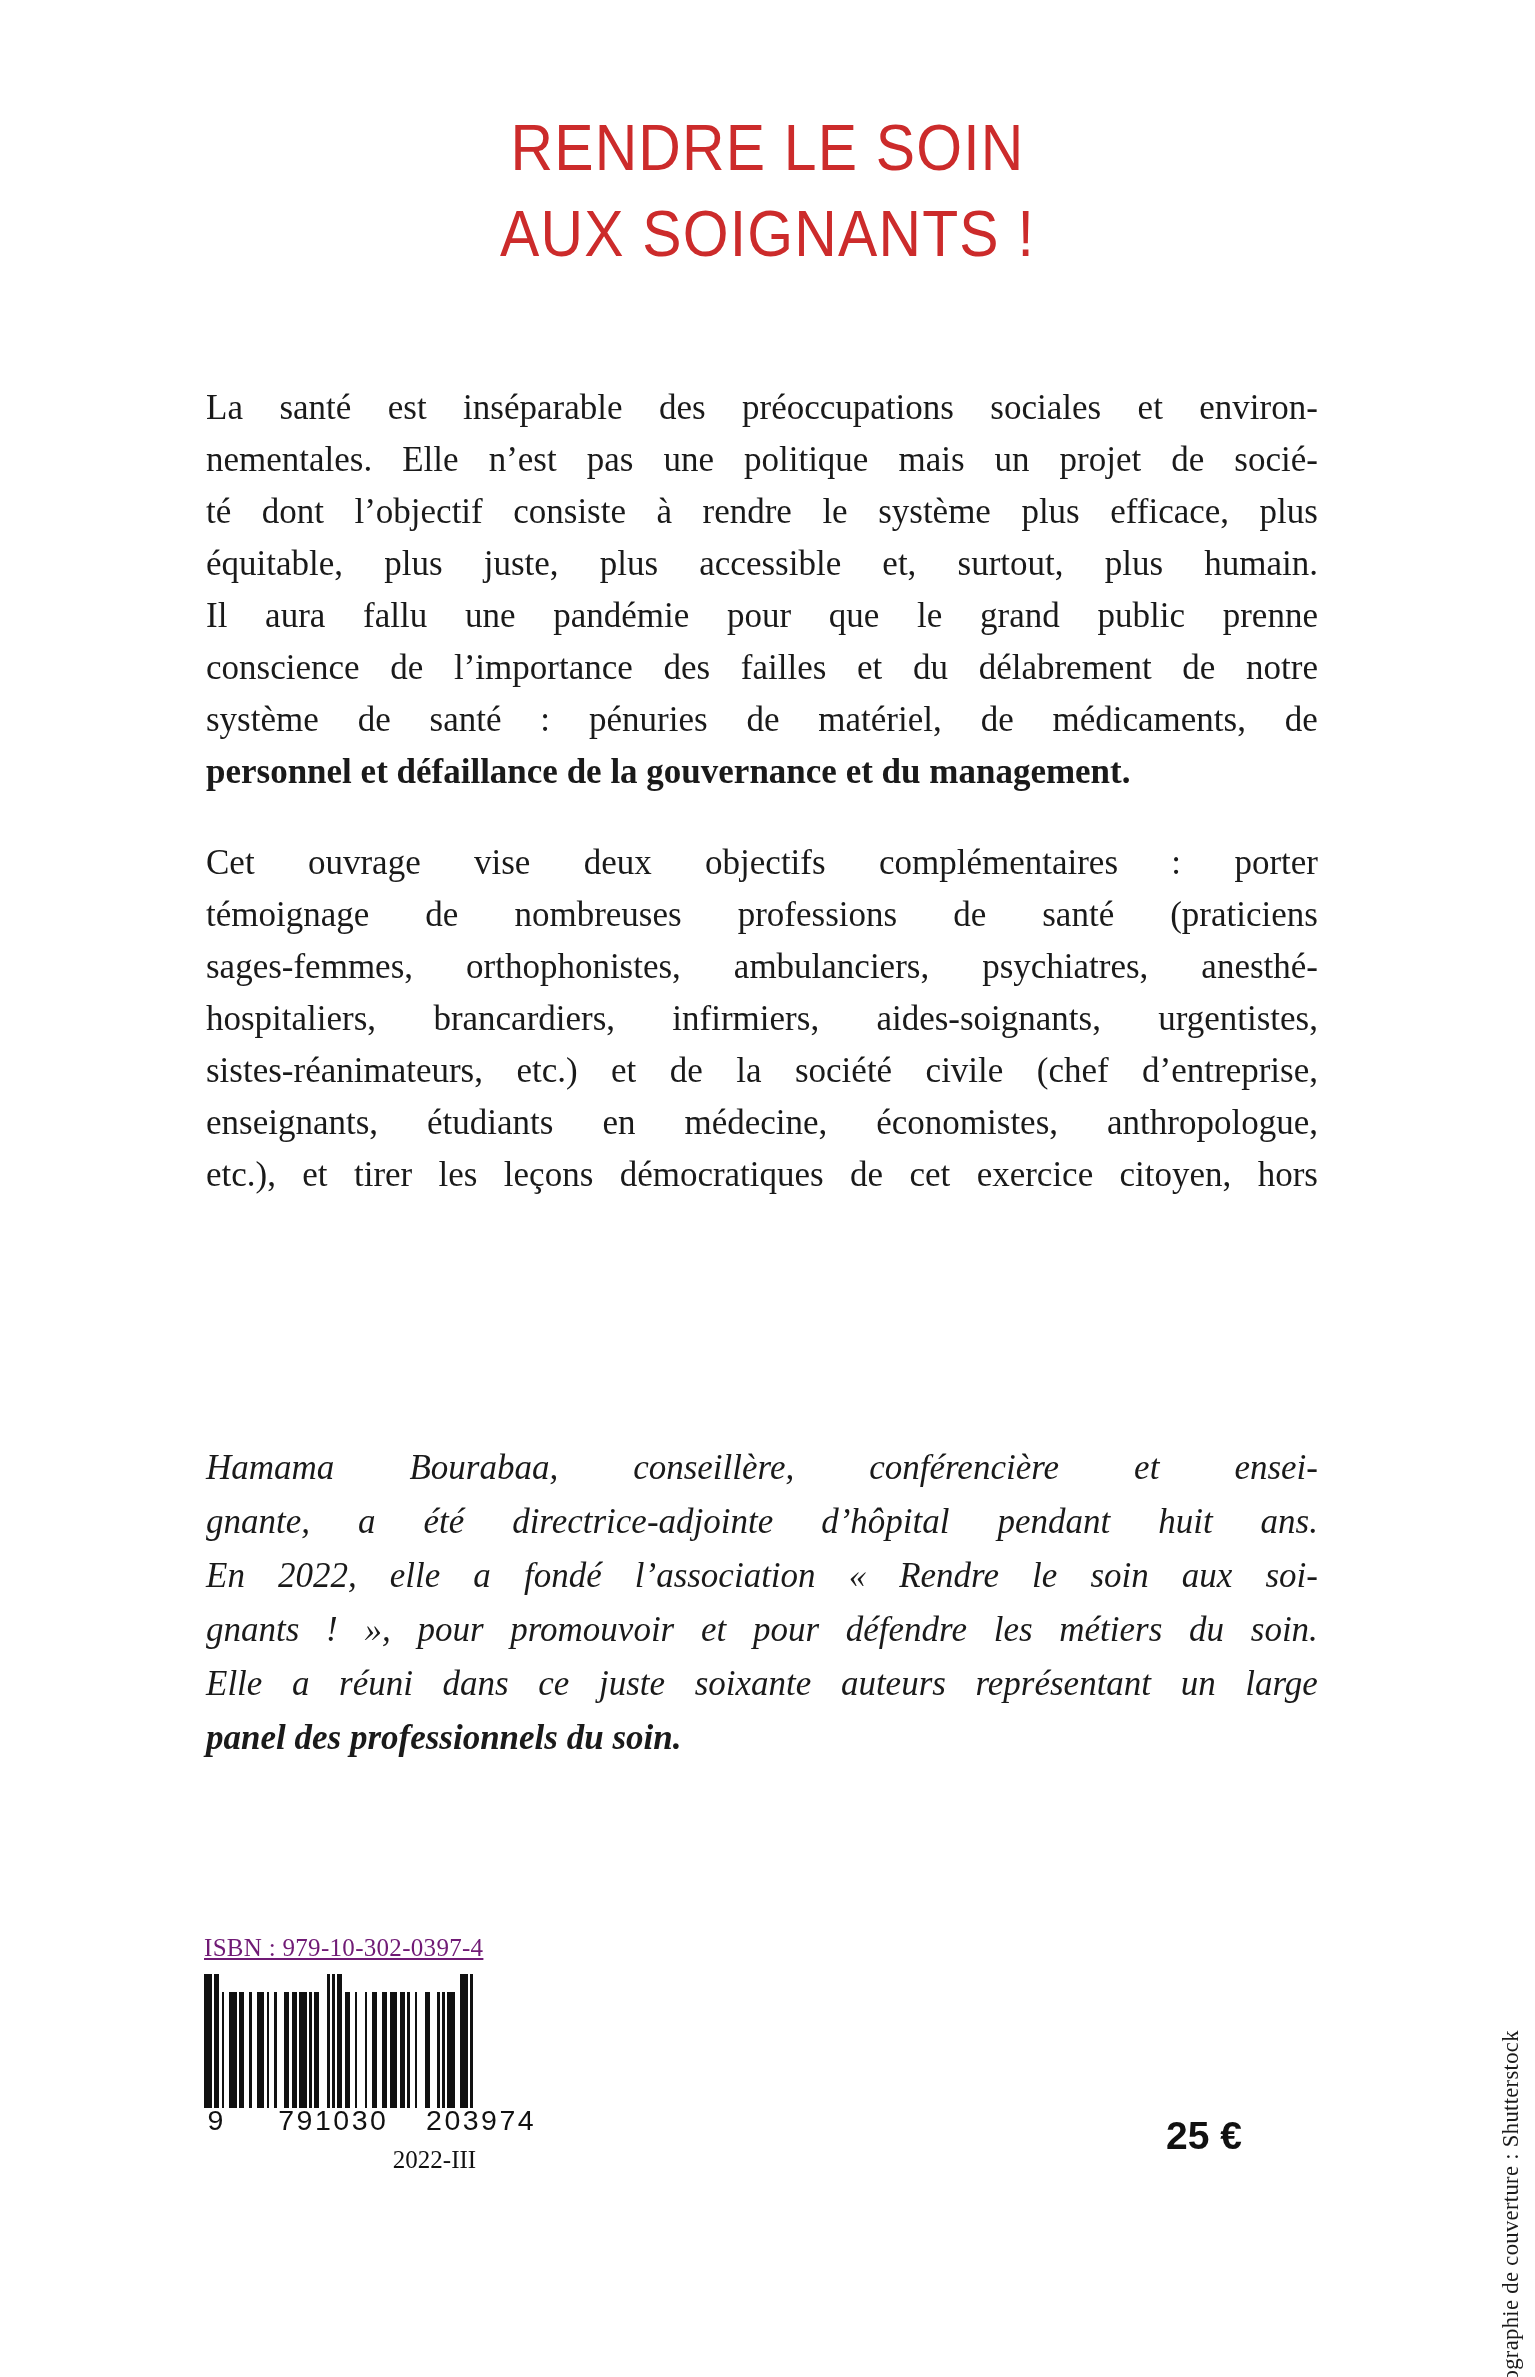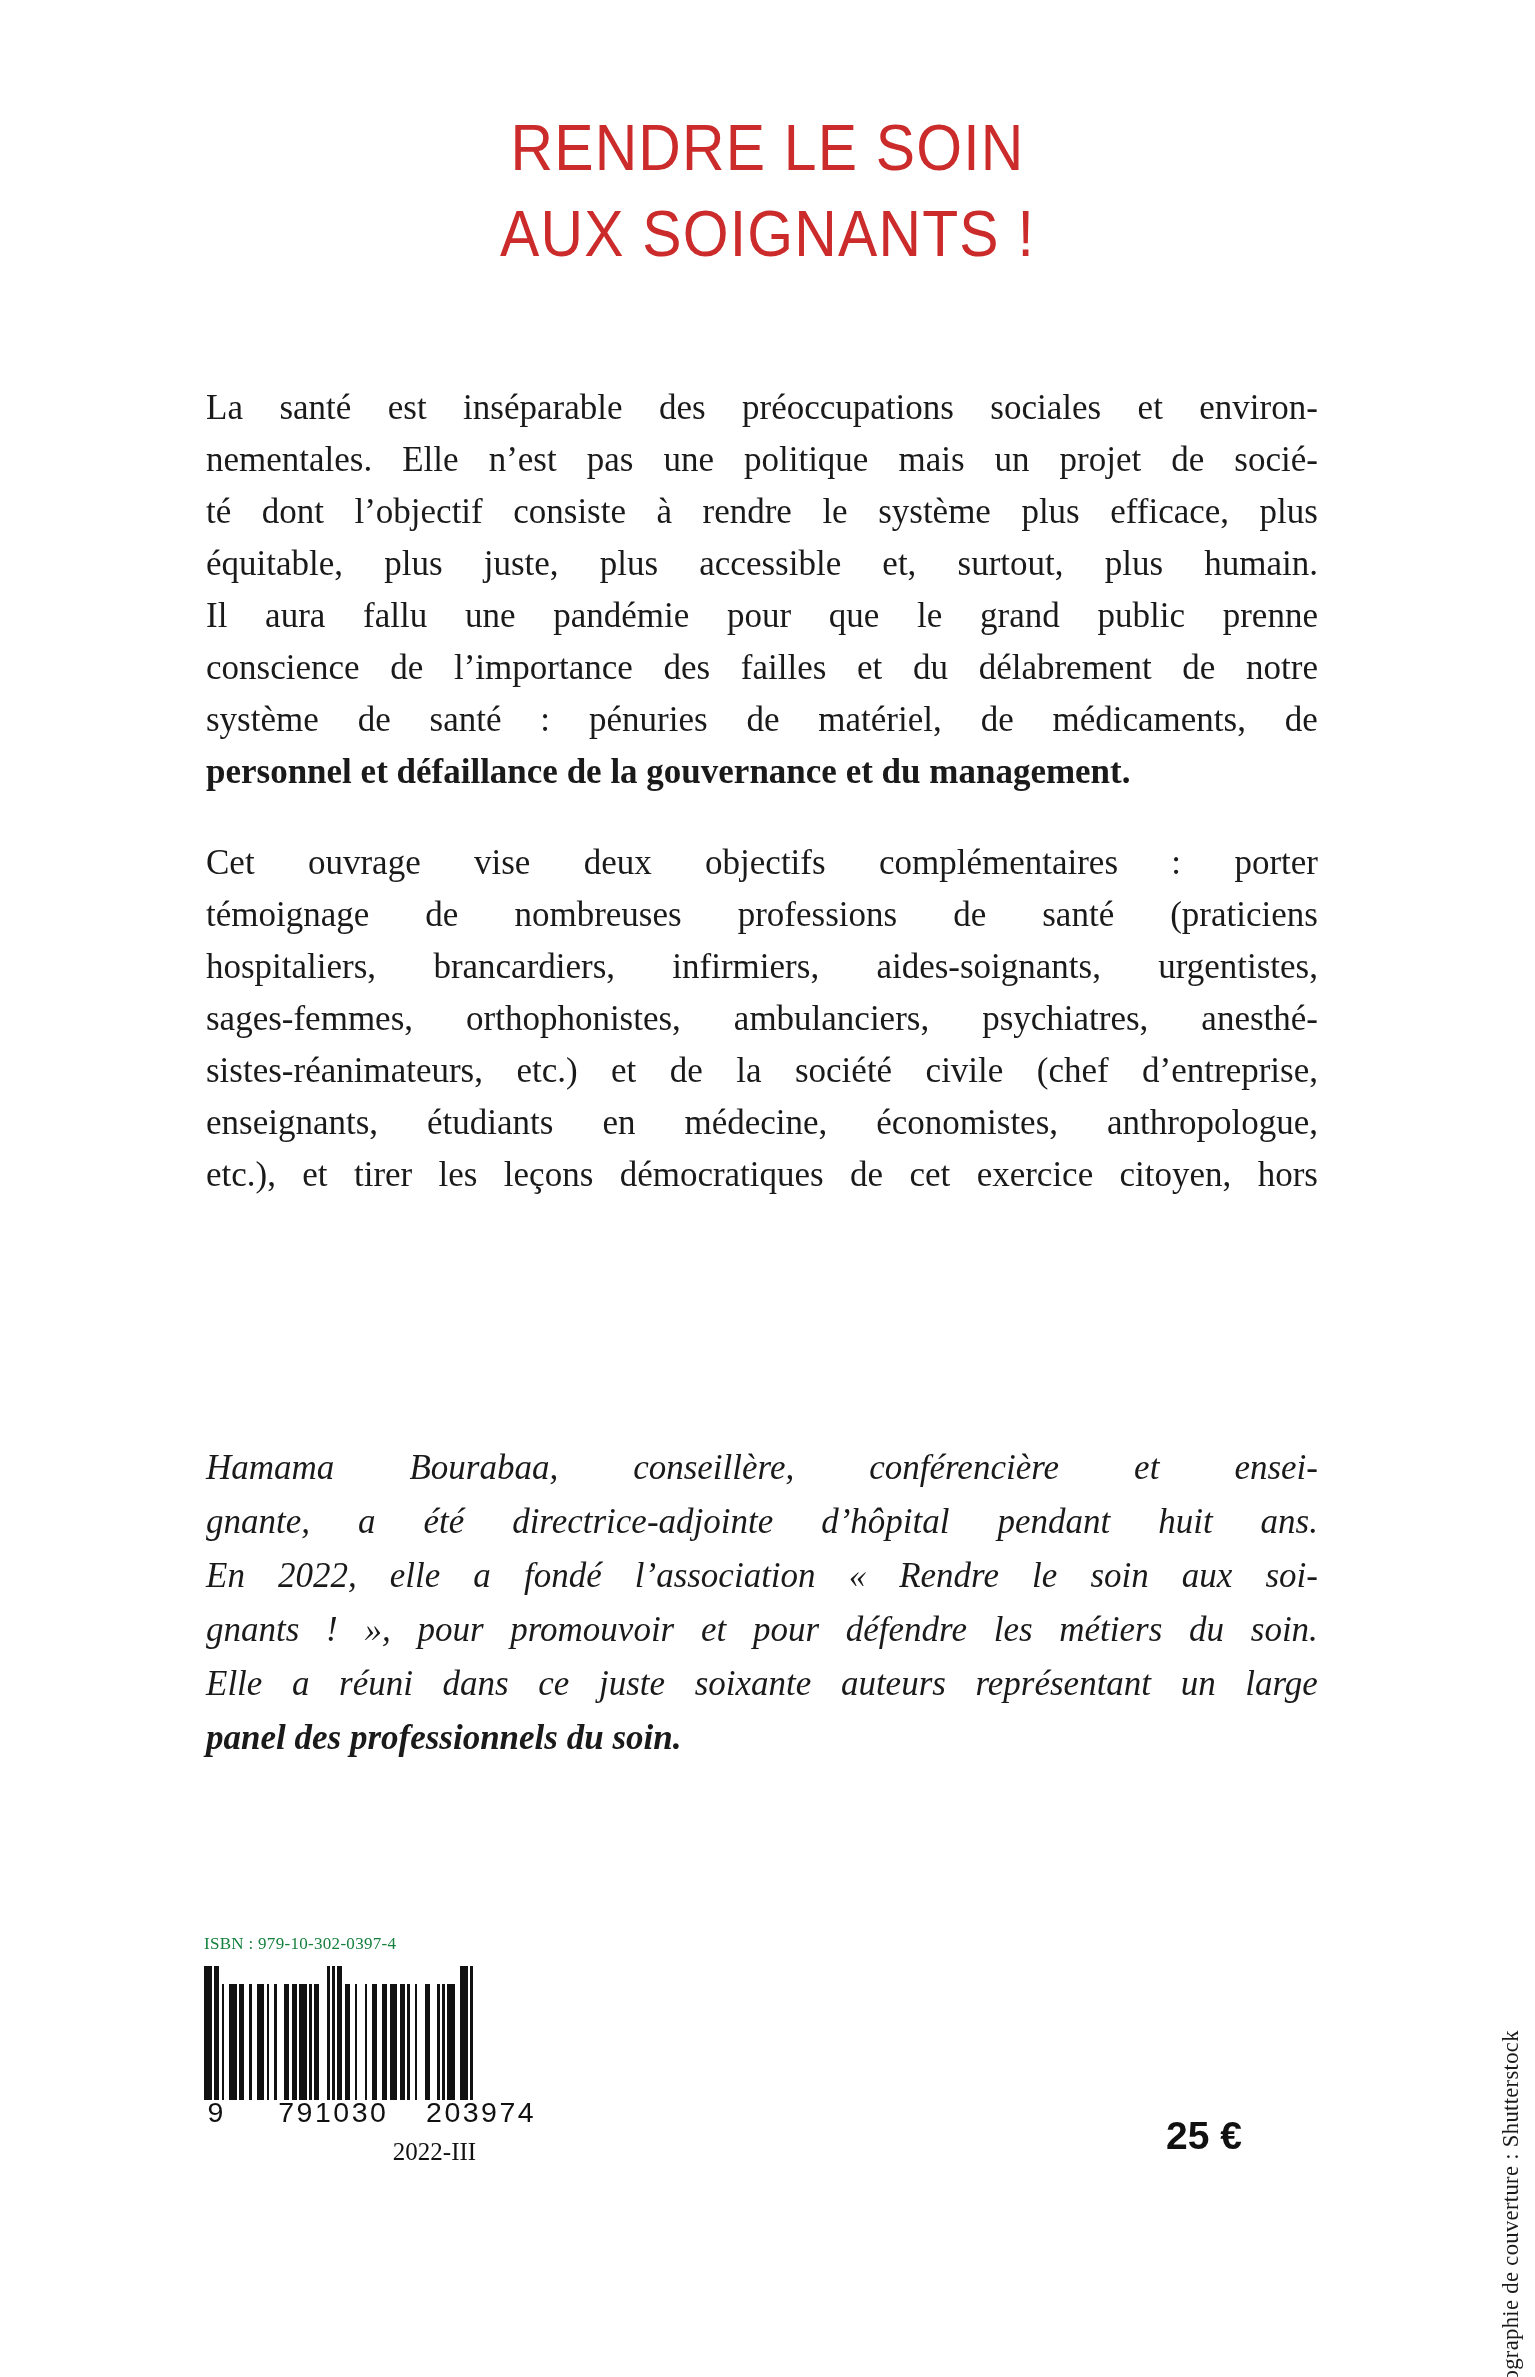--- a/index.html
+++ b/index.html
@@ -75,24 +75,25 @@
   .bio .ln { line-height: 54px; }
 
   
   .isbn-block {
     position: absolute;
     left: 204px;
     top: 1934px;
     width: 361px;
   }
   .isbn-text {
-    font-size: 17px;
+    font-size: 25px;
     letter-spacing: 0.3px;
-    color: #15803d;
+    color: #701a75;
     margin-bottom: 11.7px;
+    text-decoration: underline;
   }
   .barcode {
     display: flex;
     align-items: flex-end;
     height: 134px;
     width: 352px;
   }
   .barcode i {
     display: block;
     background: #111111;
@@ -258,32 +259,32 @@
       <div class="ln">
           <span>témoignage</span>
           <span>de</span>
           <span>nombreuses</span>
           <span>professions</span>
           <span>de</span>
           <span>santé</span>
           <span>(praticiens</span>
         </div>
       <div class="ln">
+          <span>sages-femmes,</span>
+          <span>orthophonistes,</span>
+          <span>ambulanciers,</span>
+          <span>psychiatres,</span>
+          <span>anesthé-</span>
+        </div>
+      <div class="ln">
           <span>hospitaliers,</span>
           <span>brancardiers,</span>
           <span>infirmiers,</span>
           <span>aides-soignants,</span>
           <span>urgentistes,</span>
-        </div>
-      <div class="ln">
-          <span>sages-femmes,</span>
-          <span>orthophonistes,</span>
-          <span>ambulanciers,</span>
-          <span>psychiatres,</span>
-          <span>anesthé-</span>
         </div>
       <div class="ln">
           <span>sistes-réanimateurs,</span>
           <span>etc.)</span>
           <span>et</span>
           <span>de</span>
           <span>la</span>
           <span>société</span>
           <span>civile</span>
           <span>(chef</span>

